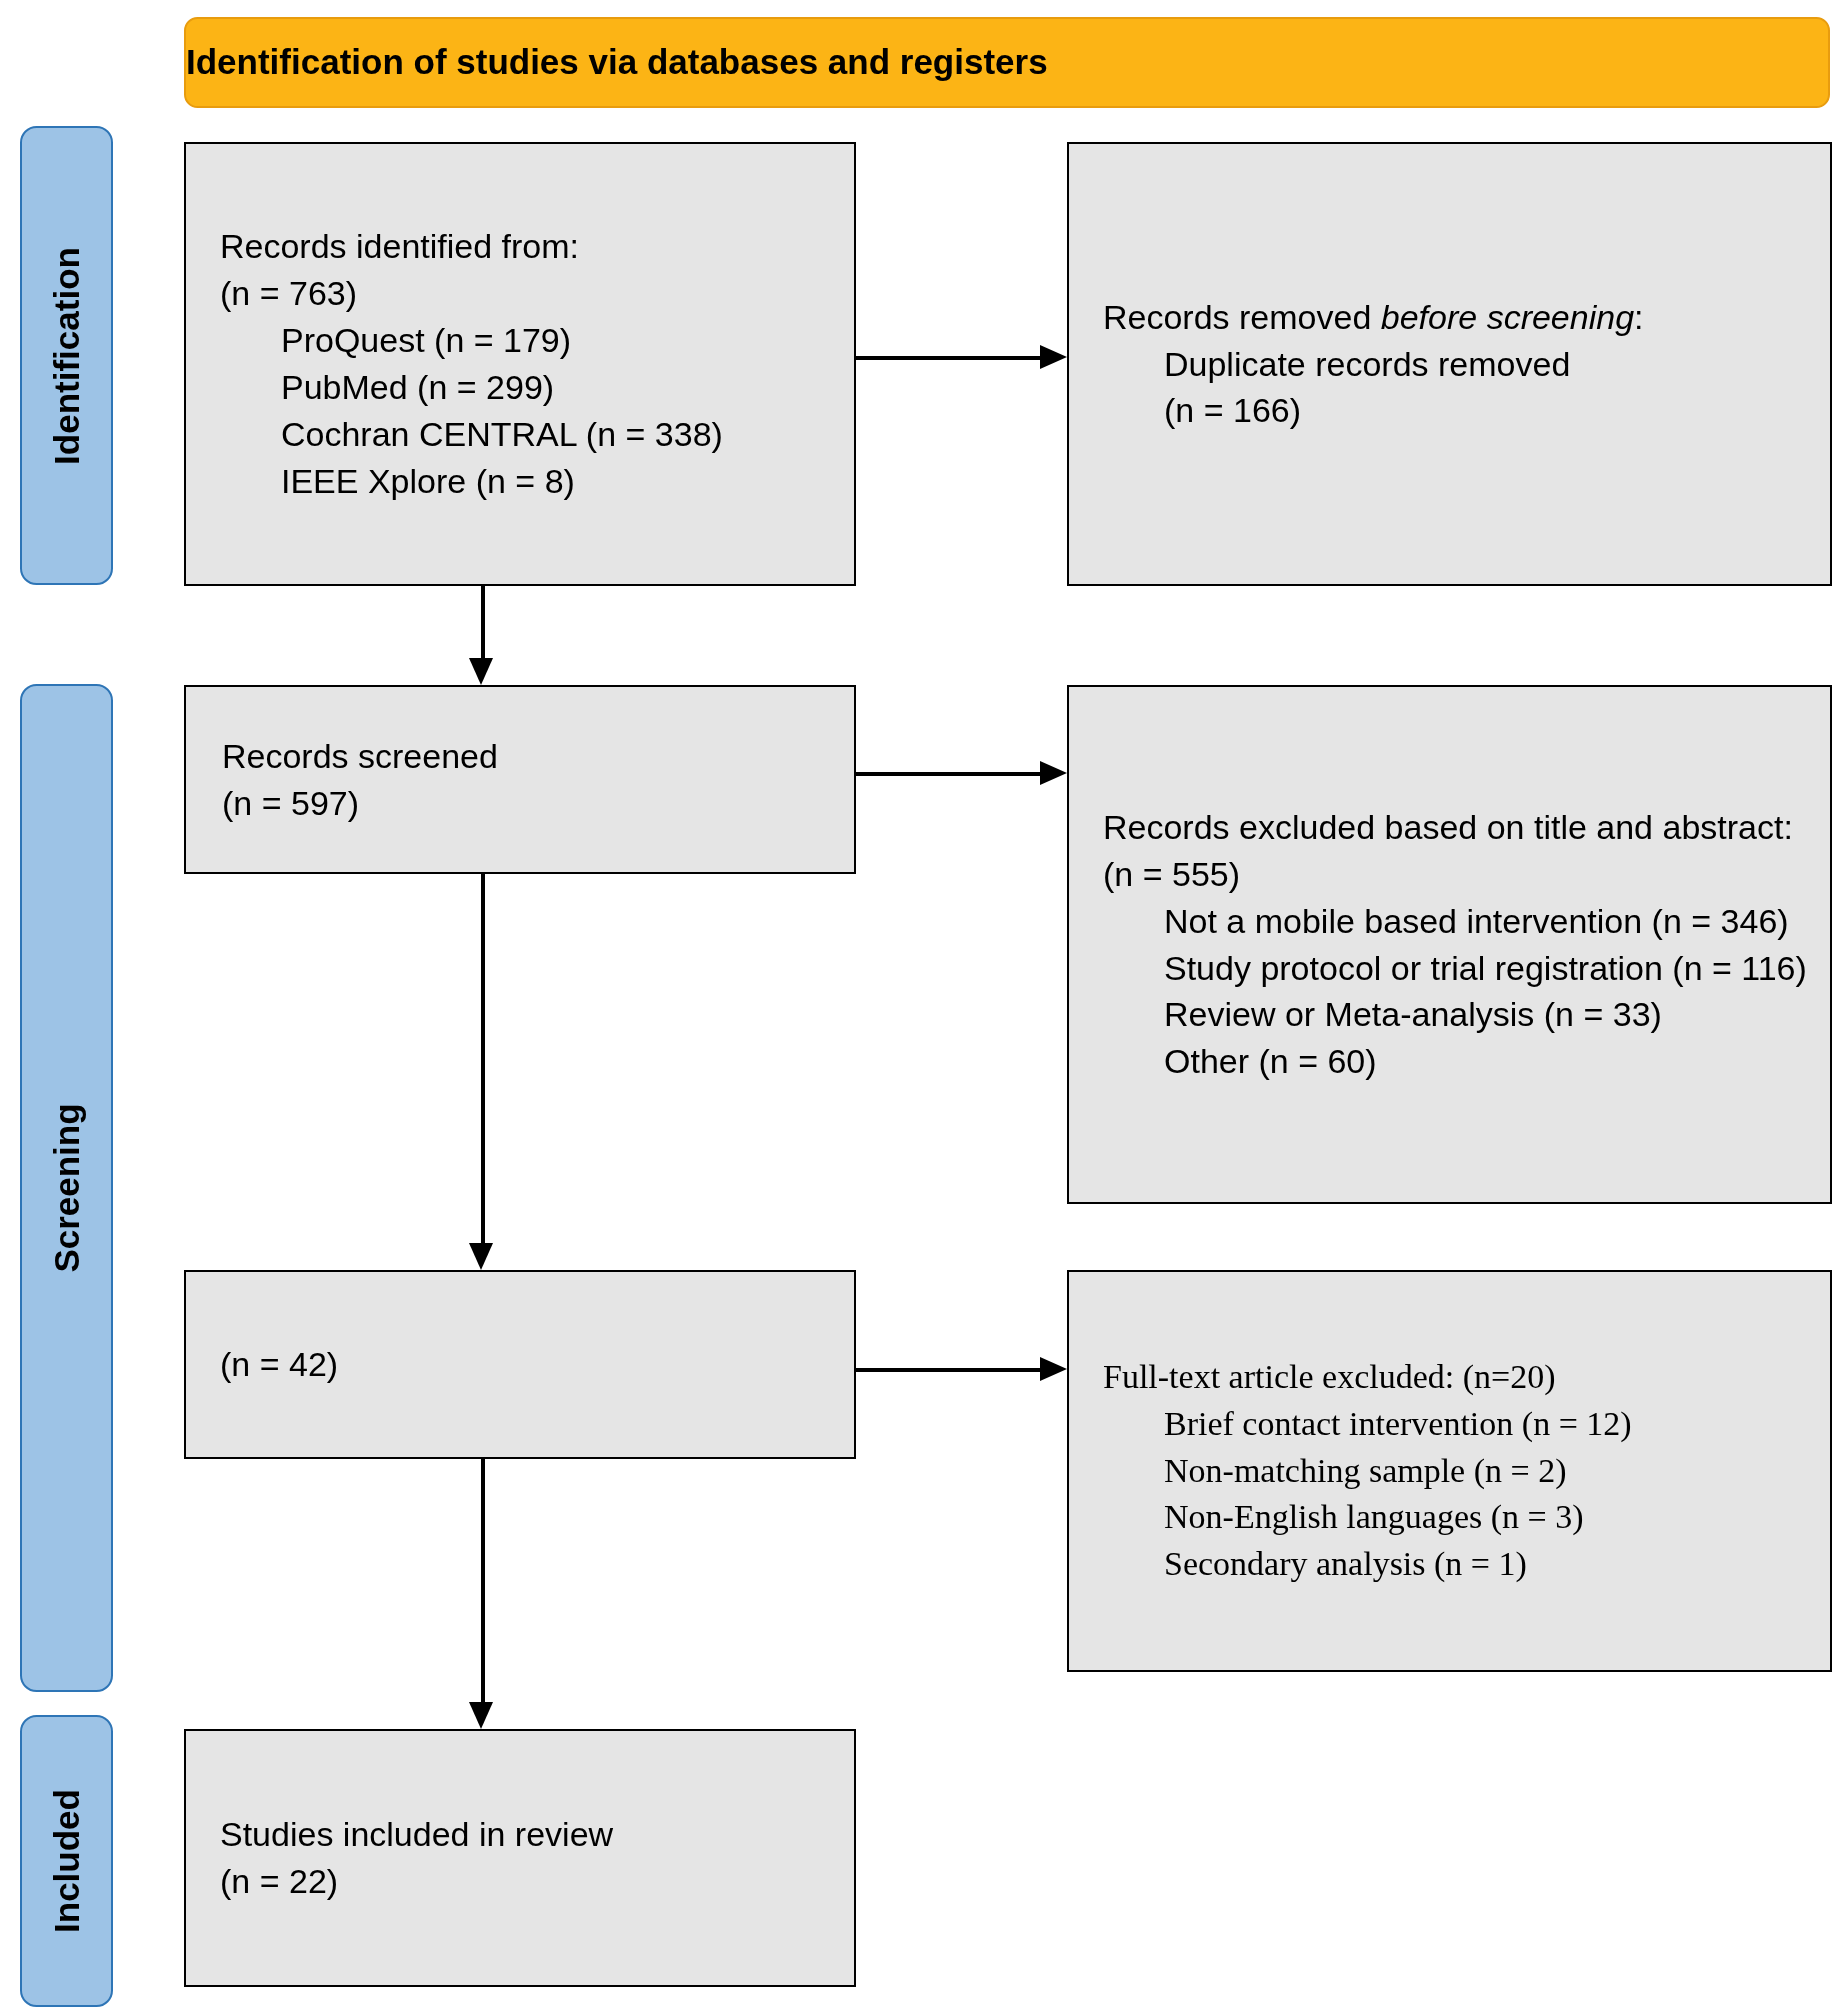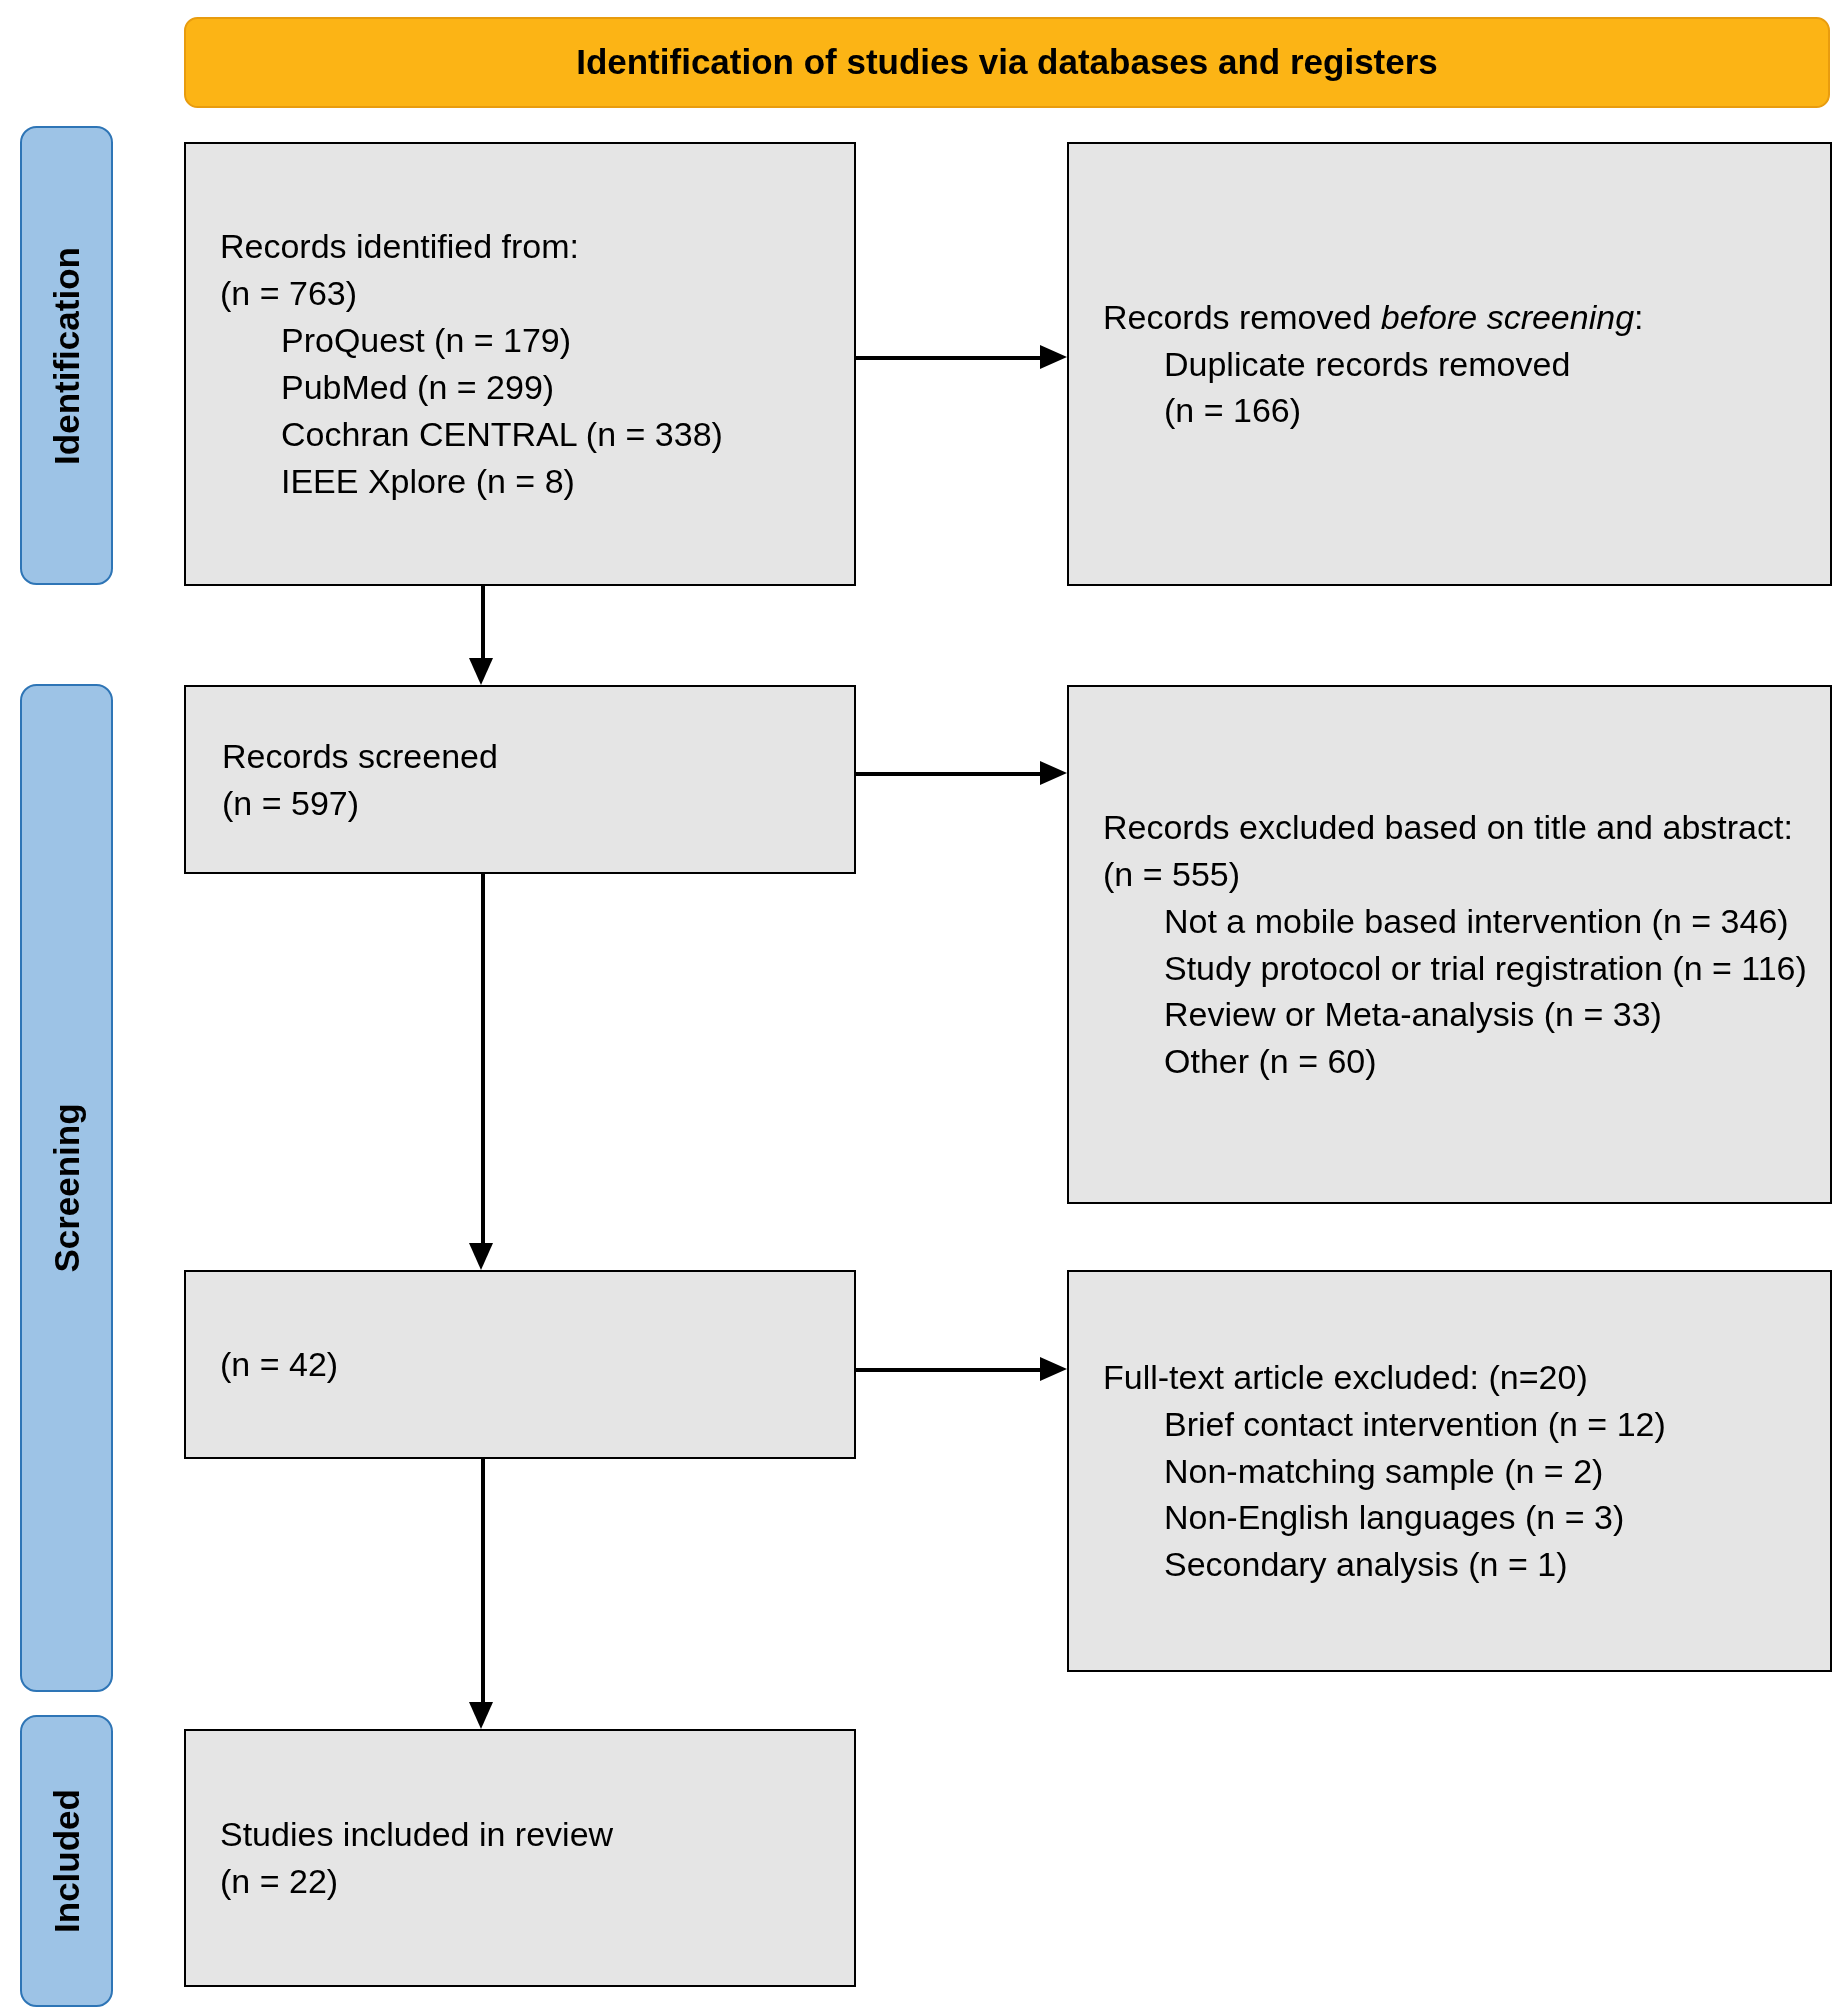--- a/index.html
+++ b/index.html
@@ -3,21 +3,21 @@
 <meta charset="utf-8">
 <style>
   html,body { margin:0; padding:0; background:#ffffff; }
   body { font-family:"Liberation Sans", sans-serif; color:#000; }
   .canvas { position:relative; width:1843px; height:2015px; background:#ffffff; overflow:hidden; }
 
   
   .banner {
     position:absolute; left:184px; top:16.5px; width:1646px; height:91px;
     background:#FCB415; border:2.2px solid #E89C0E; border-radius:13.5px;
-    display:flex; align-items:center; justify-content:center;
+    display:flex; align-items:center; 
     font-weight:bold; font-size:35px; box-sizing:border-box;
   }
 
   
   .stage {
     position:absolute; left:20px; width:93px;
     background:#9DC3E6; border:2.2px solid #2E75B6; border-radius:16.5px;
     box-sizing:border-box;
   }
   #stage-identification { top:126px; height:459px; }
@@ -34,21 +34,21 @@
     position:absolute; background:#e5e5e5; border:2.2px solid #000;
     font-size:34px; line-height:1.38;
     display:flex; flex-direction:column; justify-content:center;
     padding:15px 22.5px 15px 34px; box-sizing:border-box;
   }
   #box-identified { left:184px;  top:142px;  width:672px;  height:444px; }
   #box-removed    { left:1067px; top:142px;  width:765px; height:444px; }
   #box-screened   { left:184px;  top:685px;  width:672px;  height:189px;padding-left:36px; }
   #box-excluded   { left:1067px; top:685px;  width:765px; height:519px; }
   #box-assessed   { left:184px;  top:1270px; width:672px;  height:189px; }
-  #box-fulltext   { left:1067px; top:1270px; width:765px; height:402px; }
+  #box-fulltext   { left:1067px; top:1270px; width:765px; height:402px;font-family:Liberation Serif, serif; }
   #box-included   { left:184px;  top:1729px; width:672px;  height:258px; }
 
   .indent { padding-left:61px; }
 
   
   .h-line { position:absolute; height:3.7px; background:#000; }
   .v-line { position:absolute; width:3.7px;  background:#000; }
   .tri-right {
     position:absolute; width:0; height:0;
     border-top:12.7px solid transparent; border-bottom:12.7px solid transparent;

